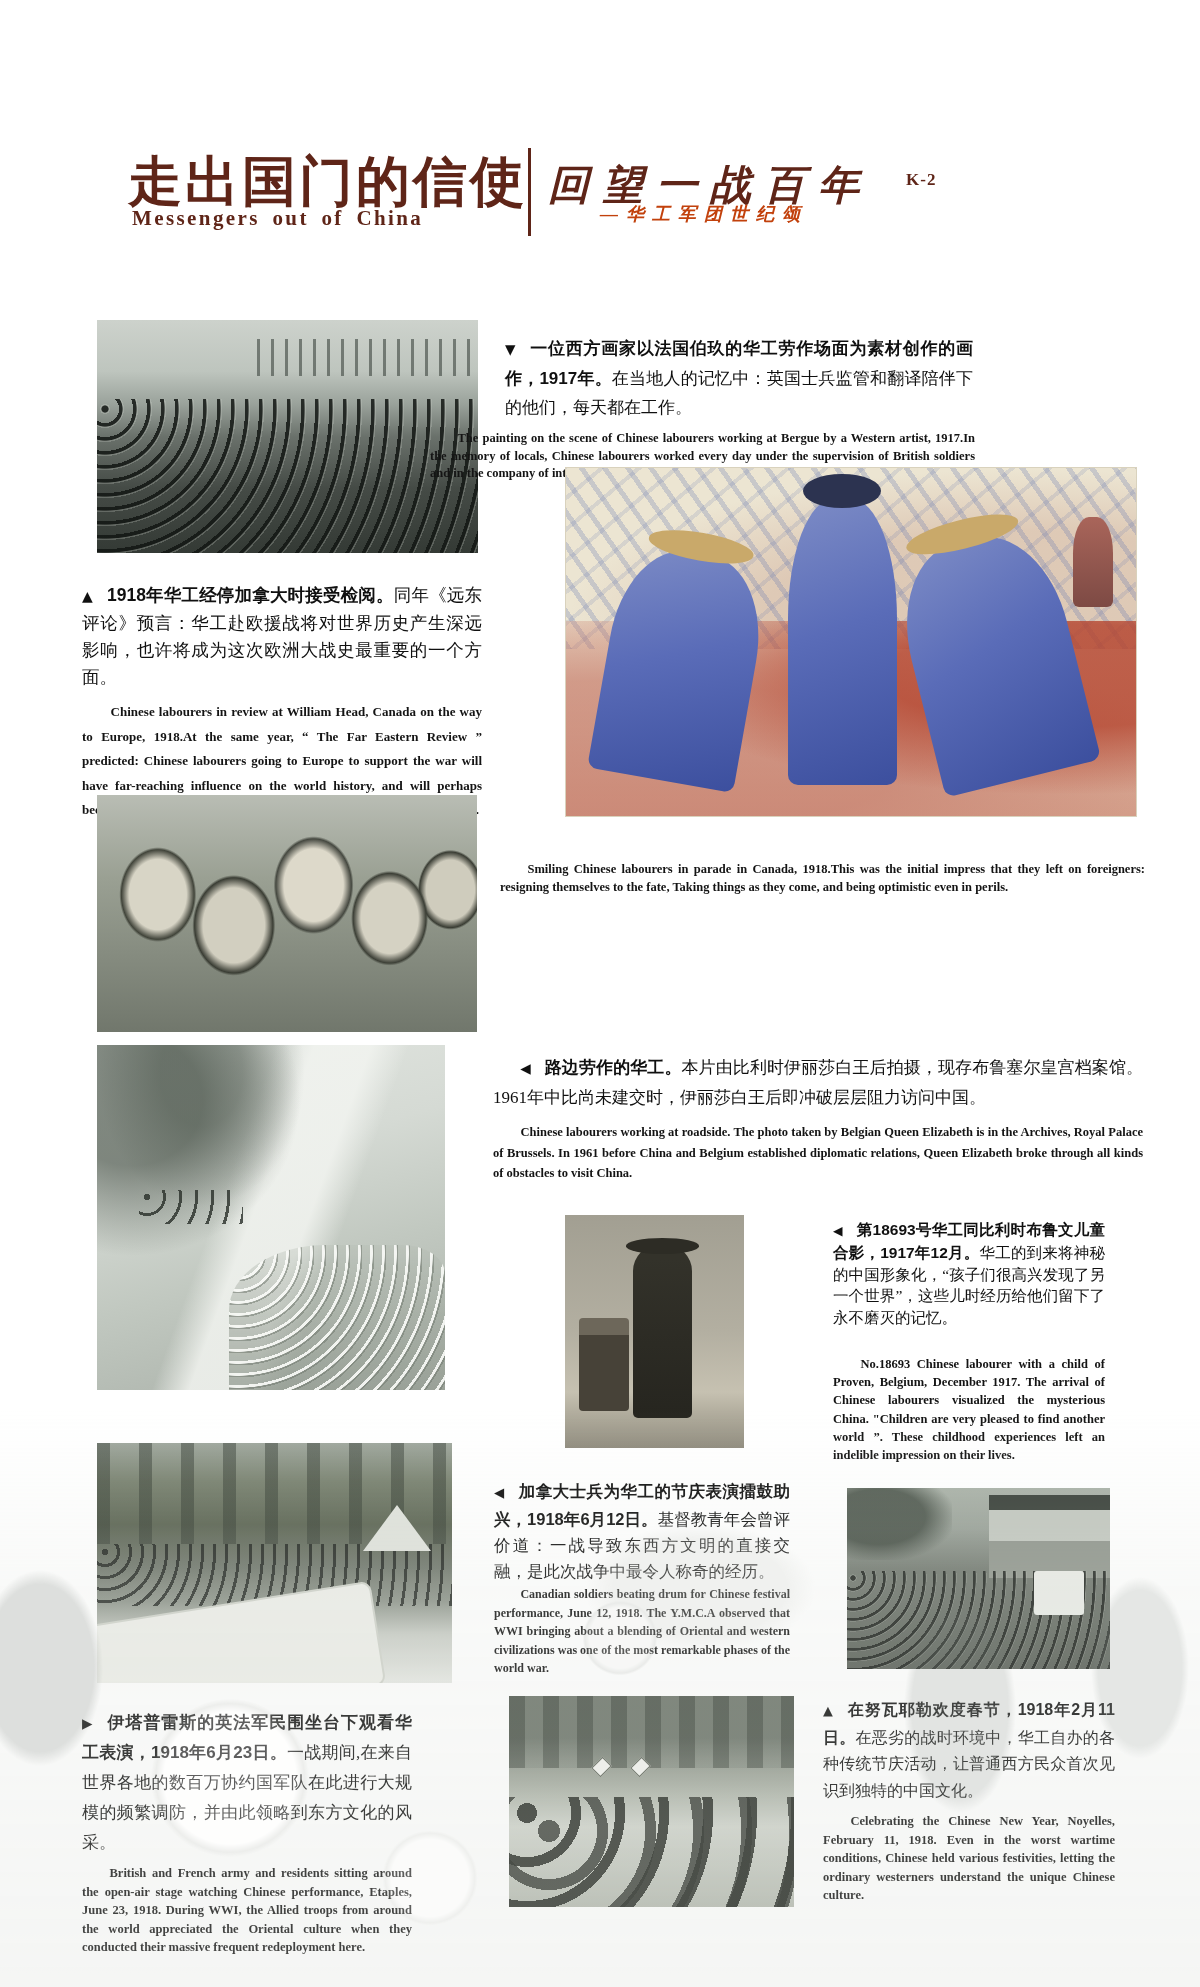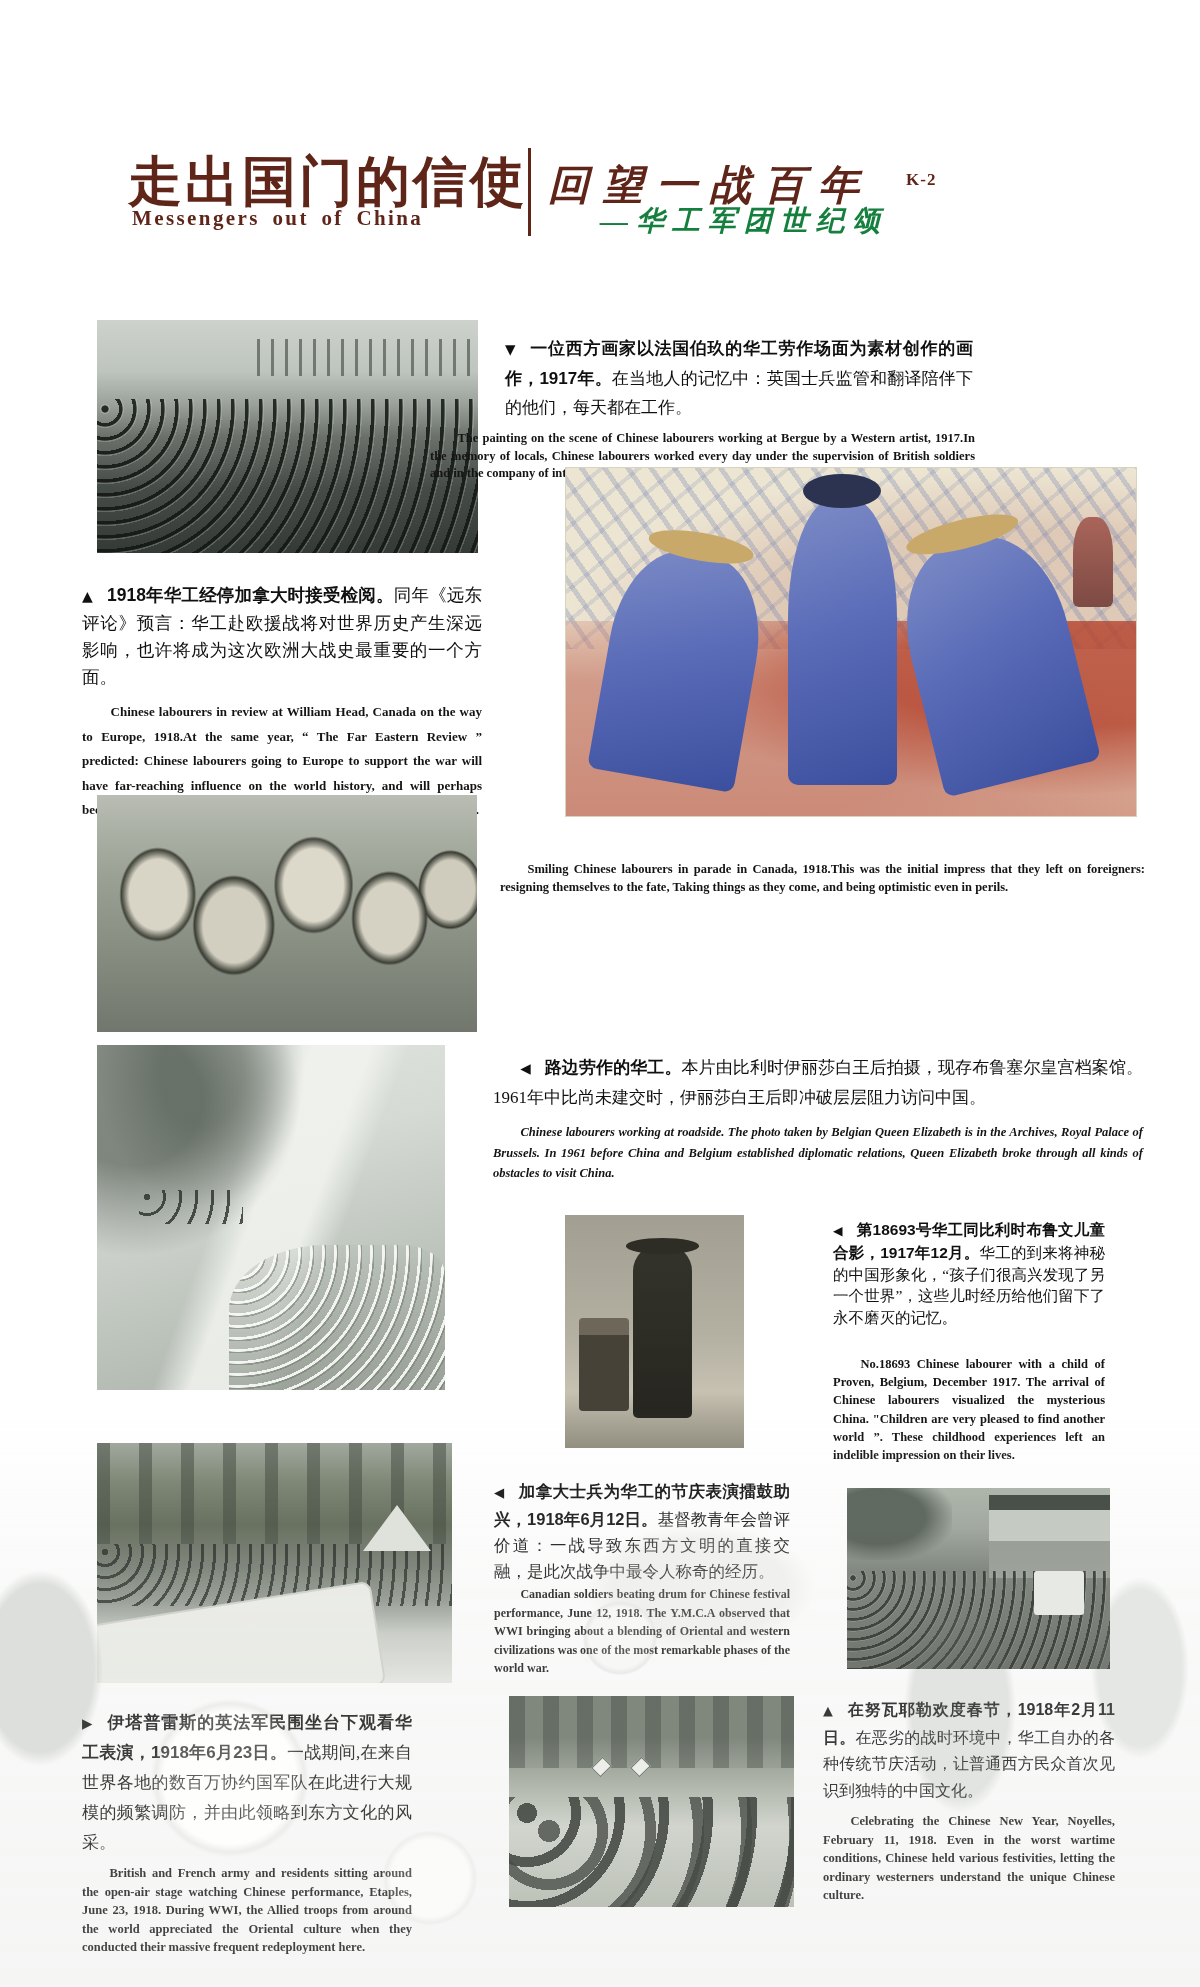--- a/index.html
+++ b/index.html
@@ -9,22 +9,22 @@
 
   
   .title-cn{left:128px;top:146px;font-size:54px;font-weight:700;letter-spacing:3px;
             color:#5f2518;font-family:"Liberation Serif",serif;}
   .title-en{left:132px;top:206px;font-size:21px;font-weight:700;letter-spacing:2.4px;word-spacing:5px;
             color:#5f2518;}
   .hdr-divider{left:528px;top:148px;width:3px;height:88px;background:#5f2518;}
   .callig1{left:548px;top:158px;font-size:41px;font-weight:700;font-style:italic;letter-spacing:13px;
            color:#5f2518;}
   .code-k2{left:906px;top:170px;font-size:17px;font-weight:700;color:#5f2518;letter-spacing:1px;}
-  .callig2{left:600px;top:202px;font-size:28px;font-weight:700;font-style:italic;letter-spacing:8px;
-           color:#15803d;}
+  .callig2{left:600px;top:202px;font-size:18px;font-weight:700;font-style:italic;letter-spacing:8px;
+           color:#c2410c;}
 
   
   .cap{position:absolute;}
   .cap .zh{margin:0;text-align:justify;color:#101010;}
   .cap .zh .mk{font-family:"DejaVu Sans",sans-serif;font-size:0.8em;margin-right:14px;}
   .cap .zh .b{font-weight:700;font-family:"Liberation Sans",sans-serif;}
   .cap .zh .r{font-family:"Liberation Serif",serif;}
   .cap .en{margin:0;text-align:justify;font-weight:700;text-indent:2.2em;color:#141414;}
 
   #cap1{left:430px;top:334px;width:545px;}
@@ -34,21 +34,21 @@
   #cap2{left:82px;top:582px;width:400px;}
   #cap2 .zh{font-size:17.5px;line-height:27px;}
   #cap2 .en{margin-top:9px;font-size:13px;line-height:24.5px;}
 
   #cap3{left:500px;top:853px;width:645px;}
   #cap3 .zh{font-size:17px;line-height:28px;}
   #cap3 .en{margin-top:7px;font-size:12.5px;line-height:18px;}
 
   #cap4{left:493px;top:1053px;width:650px;}
   #cap4 .zh{font-size:17px;line-height:30px;text-indent:1.6em;}
-  #cap4 .en{margin-top:9px;font-size:12.5px;line-height:20.5px;font-style:italic;}
+  #cap4 .en{margin-top:9px;font-size:12.5px;line-height:20.5px;}
 
   #cap5{left:833px;top:1219px;width:272px;}
   #cap5 .zh{font-size:15.5px;line-height:21.8px;}
   #cap5 .en{margin-top:26px;font-size:12.5px;line-height:18.2px;}
 
   #cap6{left:494px;top:1478px;width:296px;}
   #cap6 .zh{font-size:16.5px;line-height:26px;}
   #cap6 .en{font-size:12px;line-height:18.5px;}
 
   #cap7{left:82px;top:1708px;width:330px;}

